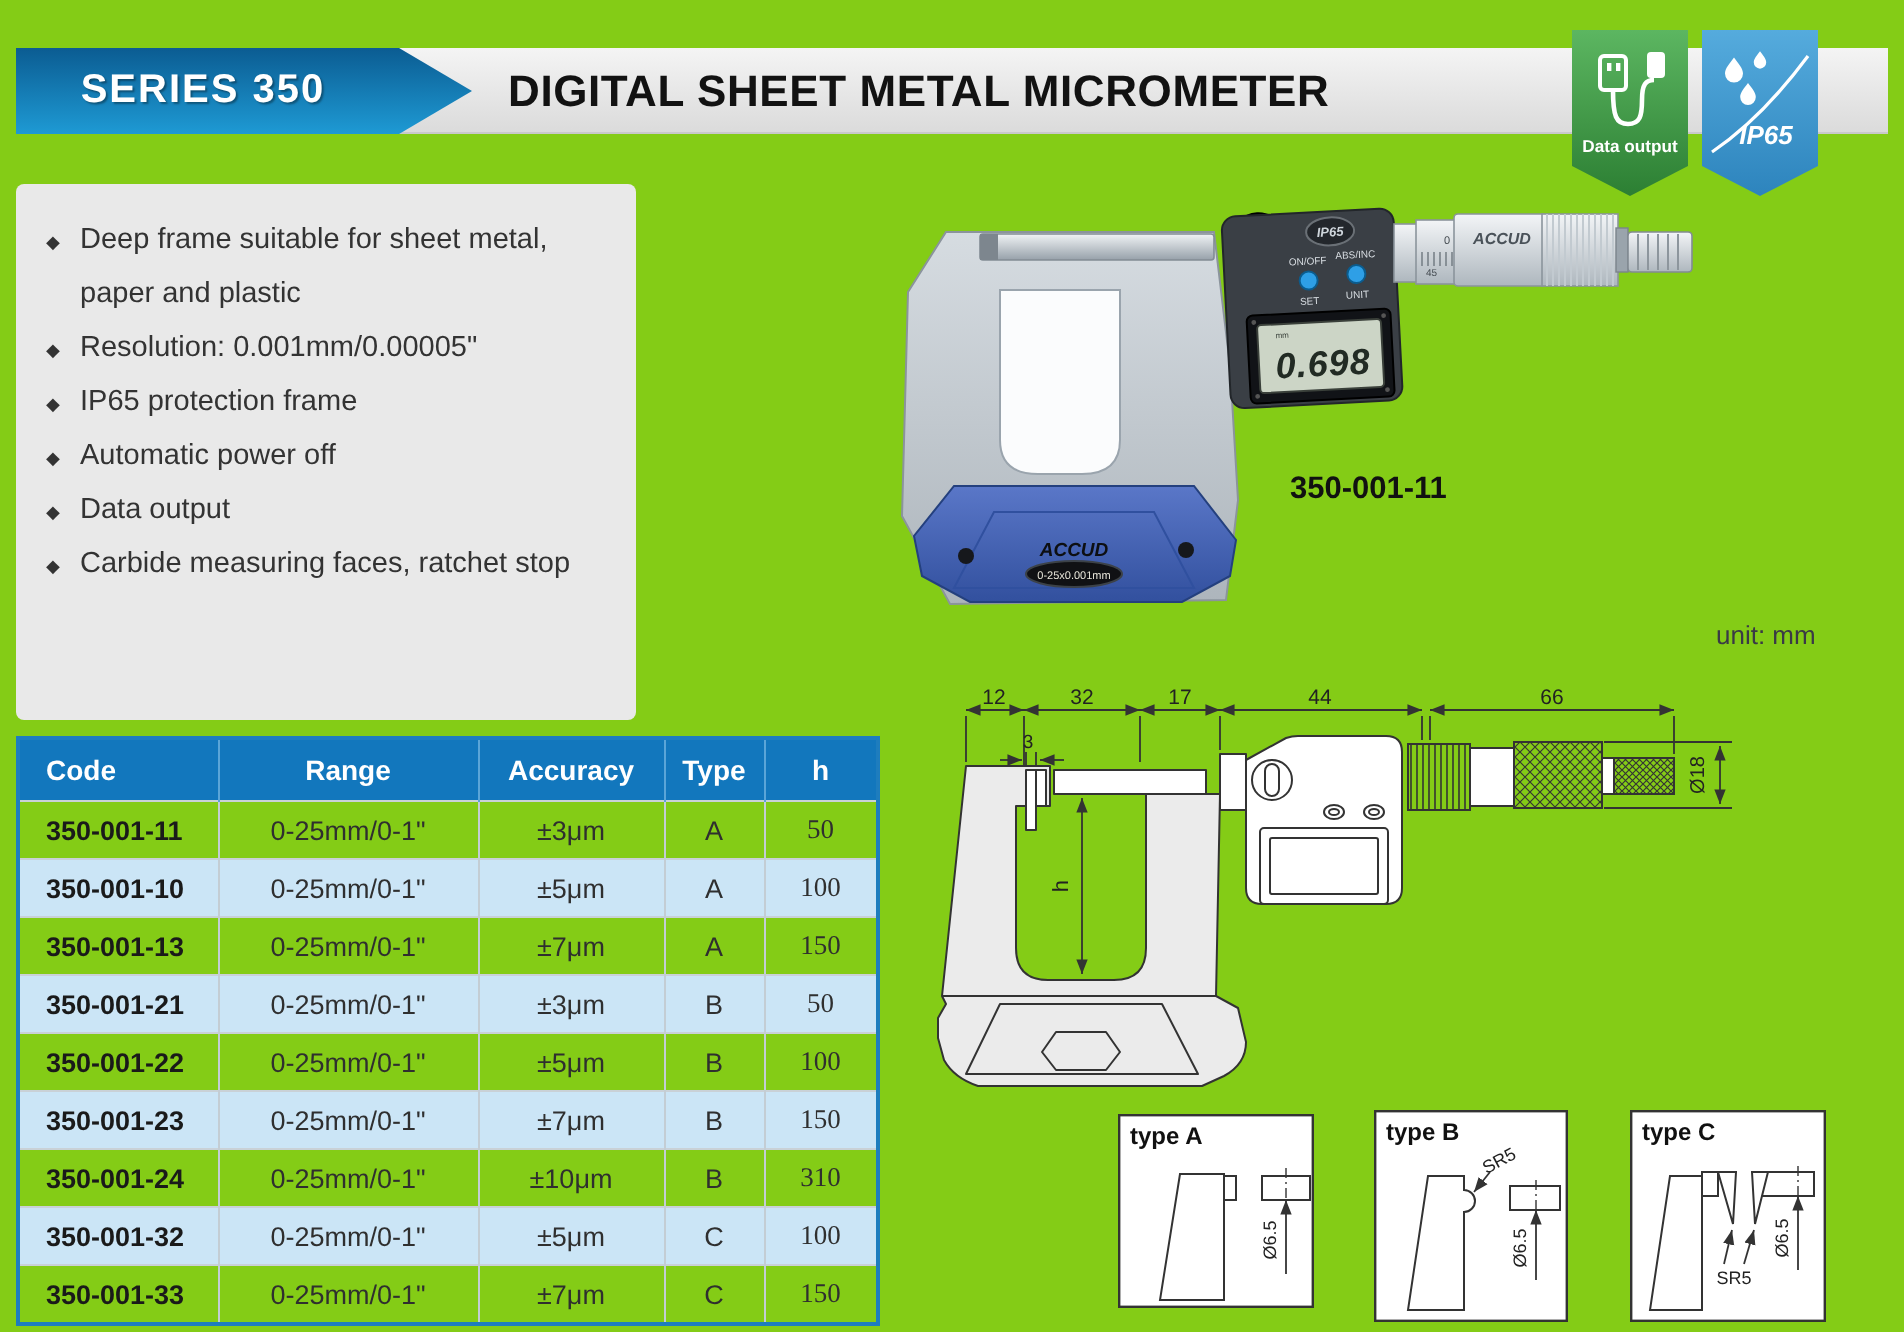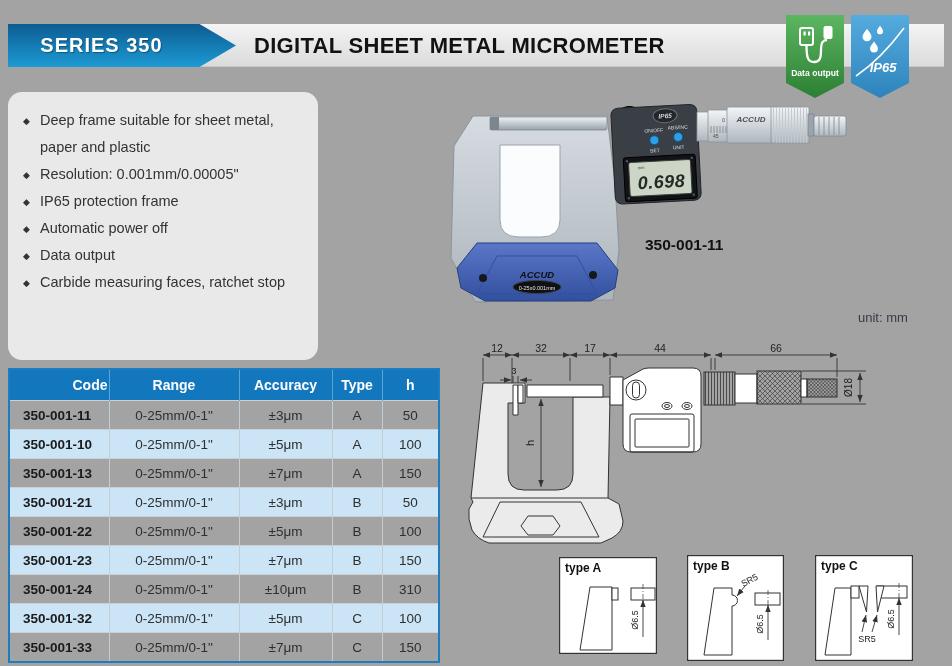--- a/index.html
+++ b/index.html
@@ -1,55 +1,55 @@
 <!DOCTYPE html>
 <html><head>
 <meta charset="utf-8">
 <style>
   html,body{margin:0;padding:0;background:#fff;}
-  .page{position:relative;width:952px;height:666px;background:#a3a3a3;overflow:hidden;
+  .page{position:relative;width:952px;height:666px;background:#84cc16;overflow:hidden;
         font-family:"Liberation Sans",sans-serif;}
   
   .strip{position:absolute;left:8px;top:24px;width:936px;height:42px;
          background:linear-gradient(180deg,#f4f4f4,#dbdbdb);border-bottom:1px solid #c9c9c9;}
   .banner{position:absolute;left:8px;top:24px;width:228px;height:43px;
           background:linear-gradient(180deg,#0b5c92,#1e9ad4);
           clip-path:polygon(0 0,84% 0,100% 50%,84% 100%,0 100%);}
   .banner span{display:block;line-height:43px;text-align:center;padding-right:18%;
           color:#fff;font-size:20px;font-weight:bold;letter-spacing:1px;
           text-shadow:1px 1px 1px rgba(0,0,0,.35);}
   .doc-title{position:absolute;left:254px;top:24px;height:43px;line-height:43px;
           font-size:22px;font-weight:bold;color:#121212;letter-spacing:.3px;}
   .badge{position:absolute;top:15px;width:58px;height:84px;}
   .badge-green{left:786px;} .badge-blue{left:851px;}
   
   .features{position:absolute;left:8px;top:92px;width:310px;height:268px;
-          background:#e9e9e9;border-radius:14px;}
+          background:#e9e9e9;border-radius:4px;}
   .features ul{margin:0;padding:15px 10px 0 15px;list-style:none;}
   .features li{position:relative;font-size:14.5px;line-height:27px;color:#333;
           padding-left:17px;}
   .features li::before{content:"◆";position:absolute;left:0;top:1px;font-size:9px;color:#333;}
   
   .photo{position:absolute;left:445px;top:88px;}
   .model-label{position:absolute;left:645px;top:236px;font-size:15.5px;font-weight:bold;color:#111;}
   .unit-note{position:absolute;left:858px;top:310px;font-size:13px;color:#3a3a46;}
   .drawing{position:absolute;left:440px;top:336px;}
   .typebox{position:absolute;}
   .type-a{left:559px;top:557px;} .type-b{left:687px;top:555px;} .type-c{left:815px;top:555px;}
   
   .spec-table{position:absolute;left:8px;top:368px;width:430px;height:293px;
           border-collapse:collapse;table-layout:fixed;
           border:2px solid #1e7dbe;font-size:13.5px;color:#2f2f2f;}
   .spec-table thead th{background:#1277bd;color:#fff;font-size:14px;font-weight:bold;
           height:28px;border-right:1px solid #5aa5d8;}
   .spec-table thead th:last-child{border-right:none;}
-  .spec-table thead th.colcode{text-align:right;padding-left:13px;}
+  .spec-table thead th.colcode{text-align:left;padding-left:13px;}
   .spec-table td{height:26px;text-align:center;border-right:1px solid #c3cdd4;
           border-top:1px solid #c9d1d7;}
-  .spec-table td:last-child{border-right:none;}
+  .spec-table td:last-child{border-right:none;font-family:Liberation Serif, serif;}
   .spec-table td.code{text-align:left;padding-left:13px;font-weight:bold;color:#1a1a1a;}
   .spec-table tbody tr:nth-child(even){background:#cbe5f6;}
   svg text{font-family:"Liberation Sans",sans-serif;}
 </style>
 </head>
 <body>
 
 <div class="page">
 
   <div class="strip"></div>

